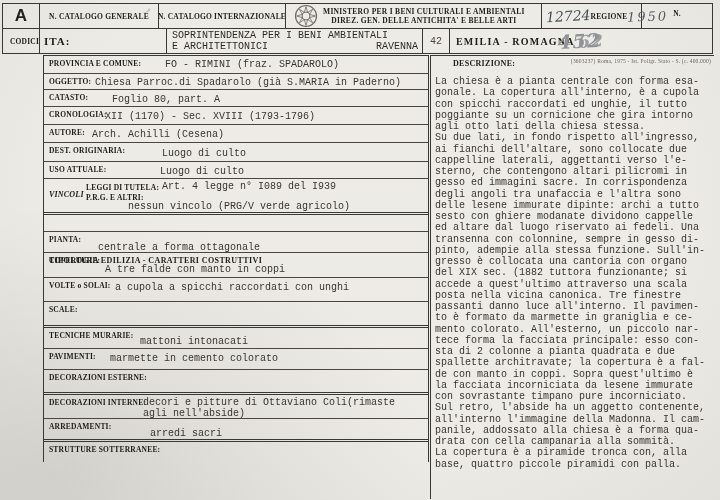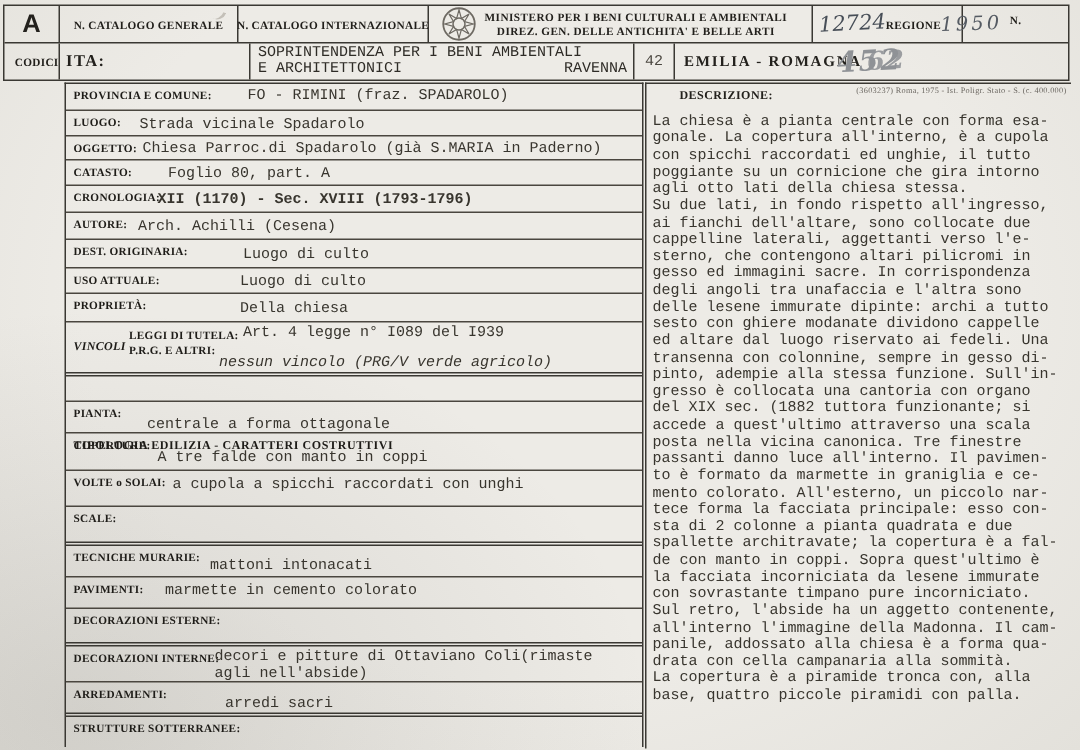--- a/index.html
+++ b/index.html
@@ -54,30 +54,30 @@
   .lbl{position:absolute;left:5px;top:3px;font:bold 7.5px "Liberation Serif", serif;
     letter-spacing:.2px;color:#1e1c18;white-space:nowrap;}
   .val{position:absolute;top:3px;font:10px "Liberation Mono", monospace;color:#38352e;white-space:nowrap;}
   .h17{height:17px}.h16{height:16px}.h18{height:18px}.h19{height:19px}.h21{height:21px}
   .h23{height:23px}.h24{height:24px}.h25{height:25px}.h26{height:26px}.h34{height:34px}
   
   .row-provincia .val{left:121px;top:3px;}
   .row-luogo .val{left:49px;top:4px;}
   .row-oggetto .val{left:51px;top:3px;}
   .row-catasto .val{left:68px;top:4px;}
-  .row-cronologia .val{left:61px;top:4px;font-weight:bold;}
+  .row-cronologia .val{left:61px;top:4px;}
   .row-autore .val{left:48px;top:4px;}
   .row-dest .val{left:118px;top:5px;}
   .row-uso .val{left:116px;top:4px;}
   .row-proprieta .val{left:116px;top:5px;}
   .row-vincoli .lbl-main{top:11px;font-size:8px;font-style:italic;}
   .row-vincoli .lbl-leggi{left:42px;top:4px;}
   .row-vincoli .val-leggi{left:118px;top:2px;}
   .row-vincoli .lbl-prg{left:42px;top:14px;}
-  .row-vincoli .val-prg{left:102px;top:22px;font-style:italic;}
+  .row-vincoli .val-prg{left:84px;top:22px;}
   .row-tipologia .lbl{top:5px;font-size:8px;letter-spacing:.4px;margin-top:36px;}
   .row-pianta .val{left:54px;top:10px;}
   .row-coperture .val{left:61px;top:11px;}
   .row-volte .val{left:71px;top:4px;}
   .row-tecniche .val{left:96px;top:8px;}
   .row-pavimenti .val{left:66px;top:4px;}
   .row-decint .val{left:99px;top:2px;text-align:center;}
   .row-decint .val2{left:99px;top:13px;}
   .row-arred .val{left:106px;top:9px;}
   
@@ -144,24 +144,20 @@
       </div>
     </div>
   </div>
 
   <div class="leftcol">
 
     <div class="row row-provincia h17">
       <span class="lbl">PROVINCIA E COMUNE:</span>
       <span class="val">FO - RIMINI (fraz. SPADAROLO)</span>
     </div>
-    <div class="row row-luogo h17">
-      <span class="lbl">LUOGO:</span>
-      <span class="val">Strada vicinale Spadarolo</span>
-    </div>
     <div class="row row-oggetto h16">
       <span class="lbl">OGGETTO:</span>
       <span class="val">Chiesa Parroc.di Spadarolo (già S.MARIA in Paderno)</span>
     </div>
     <div class="row row-catasto h17">
       <span class="lbl">CATASTO:</span>
       <span class="val">Foglio 80, part. A</span>
     </div>
     <div class="row row-cronologia h18">
       <span class="lbl">CRONOLOGIA:</span>
@@ -171,24 +167,20 @@
       <span class="lbl">AUTORE:</span>
       <span class="val">Arch. Achilli (Cesena)</span>
     </div>
     <div class="row row-dest h19">
       <span class="lbl">DEST. ORIGINARIA:</span>
       <span class="val">Luogo di culto</span>
     </div>
     <div class="row row-uso h17">
       <span class="lbl">USO ATTUALE:</span>
       <span class="val">Luogo di culto</span>
-    </div>
-    <div class="row row-proprieta h19">
-      <span class="lbl">PROPRIETÀ:</span>
-      <span class="val">Della chiesa</span>
     </div>
     <div class="row row-vincoli h34">
       <span class="lbl lbl-main">VINCOLI</span>
       <span class="lbl lbl-leggi">LEGGI DI TUTELA:</span>
       <span class="val val-leggi">Art. 4 legge n° I089 del I939</span>
       <span class="lbl lbl-prg">P.R.G. E ALTRI:</span>
       <span class="val val-prg">nessun vincolo (PRG/V verde agricolo)</span>
     </div>
     <div class="row row-tipologia h19 dbl">
       <span class="lbl">TIPOLOGIA EDILIZIA - CARATTERI COSTRUTTIVI</span>

